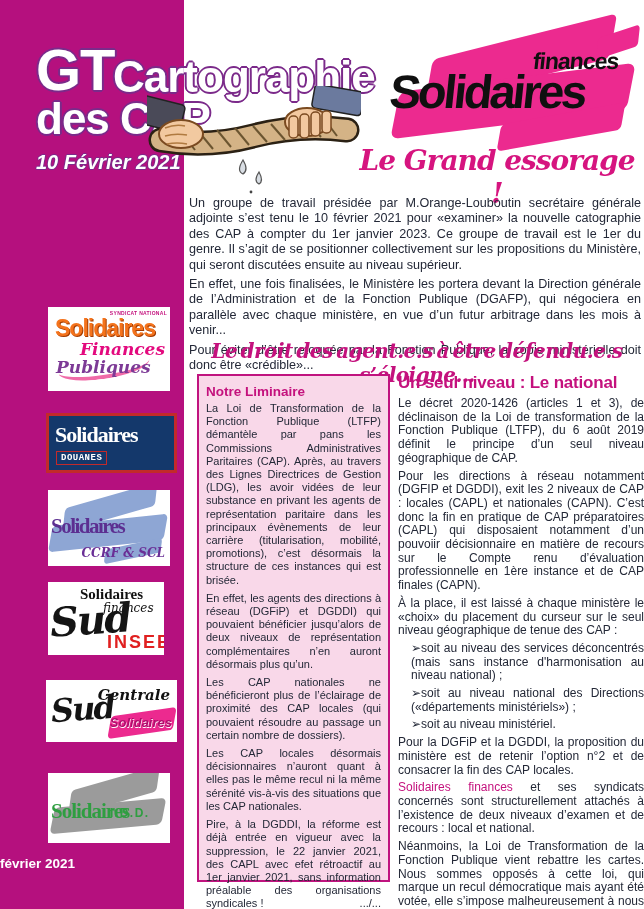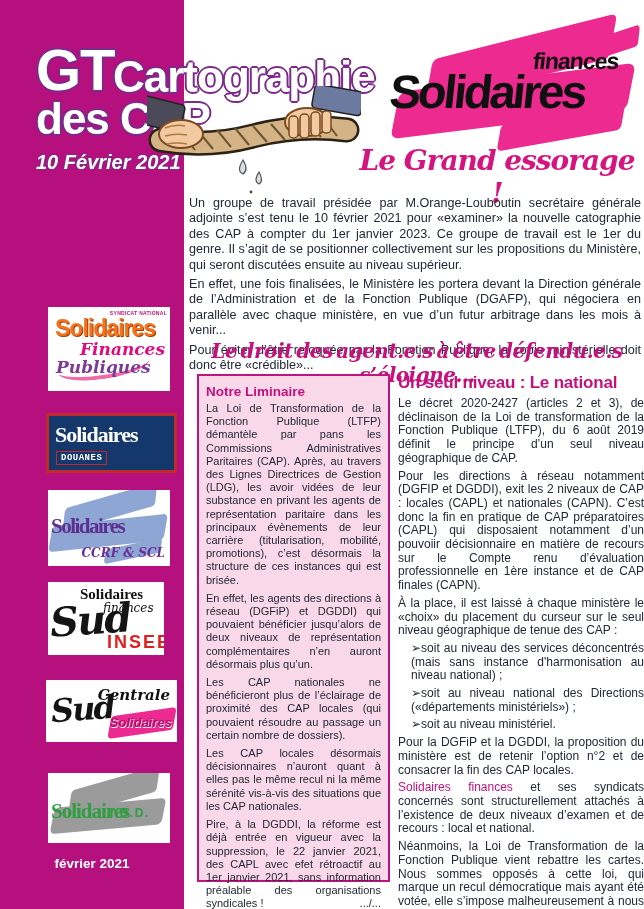--- a/index.html
+++ b/index.html
@@ -98,21 +98,21 @@
   .c5 .brush{position:absolute;right:2px;bottom:8px;width:66px;height:22px;background:var(--logo-pink);transform:rotate(-8deg) skewX(-18deg);border-radius:4px;}
   .c5 .l3{position:absolute;right:5px;bottom:12px;font-size:13px;font-weight:bold;font-style:italic;color:#b00d6d;text-shadow:0.5px 0.5px 0 #fff;}
 
   .c6{left:48px;top:773px;width:122px;height:70px;}
   .gstroke{position:absolute;background:#9b9b9b;}
   .g1{left:20px;top:6px;width:92px;height:24px;transform:rotate(-16deg) skewX(-24deg);border-radius:4px;}
   .g2{left:4px;top:30px;width:112px;height:26px;transform:rotate(-5deg) skewX(-16deg);border-radius:5px;}
   .c6 .l1{position:absolute;left:3px;top:26px;font-size:21px;font-weight:bold;color:#2f9e41;font-family:"Liberation Serif",serif;letter-spacing:-1px;}
   .c6 .l2{position:absolute;left:62px;top:13px;font-size:12px;font-weight:bold;color:#2f9e41;letter-spacing:1.5px;margin-top:20px;}
 
-  .side-footer{position:absolute;left:0;top:856px;width:184px;text-align:center;color:#fff;font-weight:bold;font-size:13.5px;}
+  .side-footer{position:absolute;left:0;top:856px;width:184px;text-align:left;color:#fff;font-weight:bold;font-size:13.5px;}
 </style>
 </head>
 <body>
 
 <div class="page">
 
   <div class="sidebar"></div>
 
   <div class="t-gt outlined">GT</div>
   <div class="t-carto outlined">Cartographie</div>
@@ -173,21 +173,21 @@
     <div class="lim-title">Notre Liminaire</div>
     <p>La Loi de Transformation de la Fonction Publique (LTFP) démantèle par pans les Commissions Administratives Paritaires (CAP). Après, au travers des Lignes Directrices de Gestion (LDG), les avoir vidées de leur substance en privant les agents de représentation paritaire dans les principaux évènements de leur carrière (titularisation, mobilité, promotions), c’est désormais la structure de ces instances qui est brisée.</p>
     <p>En effet, les agents des directions à réseau (DGFiP) et DGDDI) qui pouvaient bénéficier jusqu’alors de deux niveaux de représentation complémentaires n’en auront désormais plus qu’un.</p>
     <p>Les CAP nationales ne bénéficieront plus de l’éclairage de proximité des CAP locales (qui pouvaient résoudre au passage un certain nombre de dossiers).</p>
     <p>Les CAP locales désormais décisionnaires n’auront quant à elles pas le même recul ni la même sérénité vis-à-vis des situations que les CAP nationales.</p>
     <p><span>Pire, à la DGDDI, la réforme est déjà entrée en vigueur avec la suppression, le 22 janvier 2021, des CAPL avec efet rétroactif au 1er janvier 2021, sans information préalable des organisations syndicales !</span> <span class="more">.../...</span></p>
   </div>
 
   <div class="natcol">
     <div class="nat-title">Un seul niveau : Le national</div>
-    <p>Le décret 2020-2427 (articles 2 et 3), de déclinaison de la Loi de transformation de la Fonction Publique (LTFP), du 6 août 2019 définit le principe d’un seul niveau géographique de CAP.</p>
+    <p>Le décret 2020-1426 (articles 1 et 3), de déclinaison de la Loi de transformation de la Fonction Publique (LTFP), du 6 août 2019 définit le principe d’un seul niveau géographique de CAP.</p>
     <p>Pour les directions à réseau notamment (DGFIP et DGDDI), exit les 2 niveaux de CAP : locales (CAPL) et nationales (CAPN). C’est donc la fin en pratique de CAP préparatoires (CAPL) qui disposaient notamment d’un pouvoiir décisionnaire en matière de recours sur le Compte renu d’évaluation professionnelle en 1ère instance et de CAP finales (CAPN).</p>
     <p>À la place, il est laissé à chaque ministère le «choix» du placement du curseur sur le seul niveau géographique de tenue des CAP :</p>
     <p class="bullet"><span>➢</span><span>soit au niveau des services déconcentrés (mais sans instance d'harmonisation au niveau national) ;</span></p>
     <p class="bullet"><span>➢</span><span>soit au niveau national des Directions («départements ministériels») ;</span></p>
     <p class="bullet"><span>➢</span><span>soit au niveau ministériel.</span></p>
     <p>Pour la DGFiP et la DGDDI, la proposition du ministère est de retenir l’option n°2 et de consacrer la fin des CAP locales.</p>
     <p><span class="lead">Solidaires finances</span><span> et ses syndicats concernés sont structurellement attachés à l’existence de deux niveaux d’examen et de recours : local et national.</span></p>
     <p>Néanmoins, la Loi de Transformation de la Fonction Publique vient rebattre les cartes. Nous sommes opposés à cette loi, qui marque un recul démocratique mais ayant été votée, elle s’impose malheureusement à nous : la loi prévoit un seul échelon de tenue des CAP.</p>
   </div>
 

